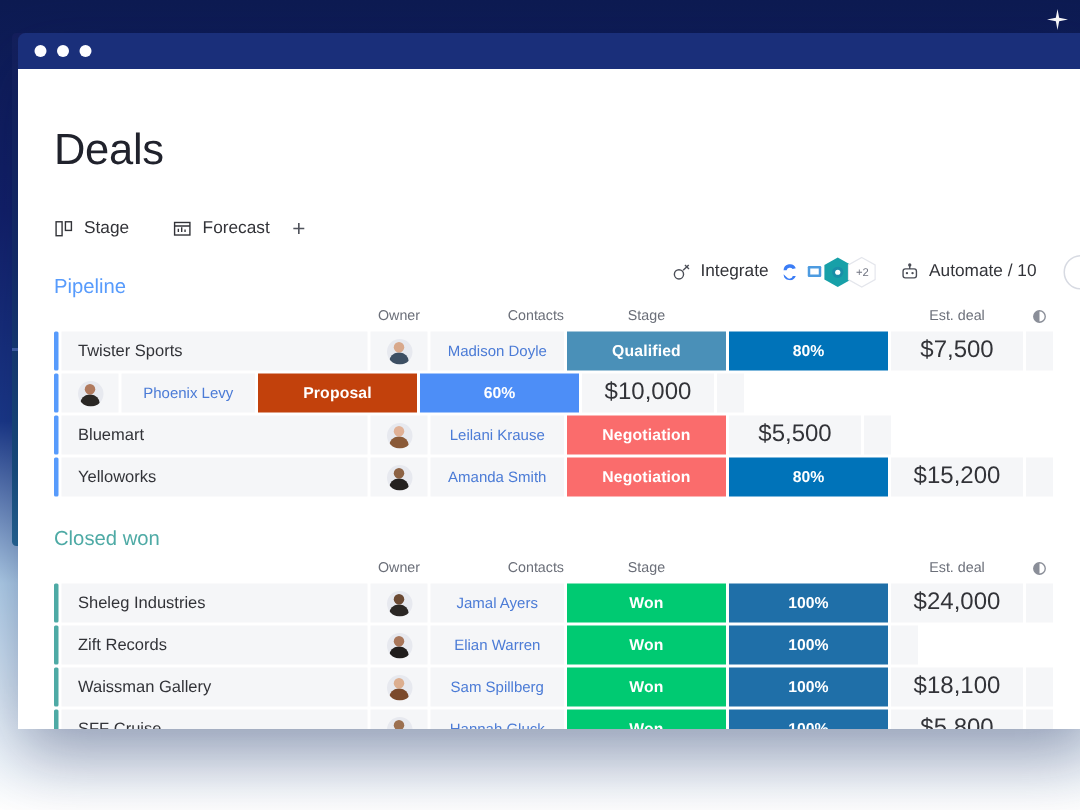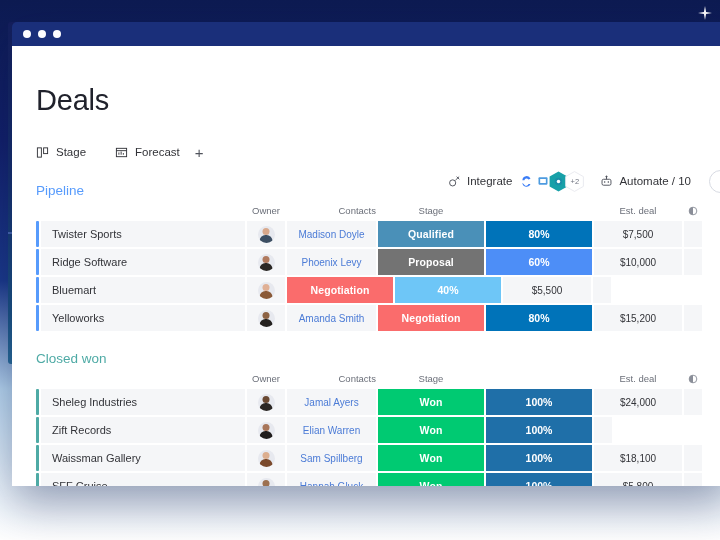--- a/index.html
+++ b/index.html
@@ -143,21 +143,21 @@
 
   .cell {
     background: #f5f6f8;
     display: flex; align-items: center; justify-content: center;
     font-size: 11px; color: #323338;
     margin-left: 2px;
   }
   .cell.name { justify-content: flex-start; padding-left: 11px; width: 204px; }
   .cell.owner { width: 38px; }
   .cell.contact { width: 89px; color: #4b7bd6; font-size: 10px; }
-  .cell.est { width: 88px; font-size: 10px; }
+  .cell.est { width: 88px; font-size: 16px; }
   .cell.extra { width: 18px; }
 
   .status {
     width: 106px; margin-left: 2px;
     display: flex; align-items: center; justify-content: center;
     color: #fff; font-size: 10.5px; font-weight: 600;
     letter-spacing: .1px;
   }
   .prob {
     width: 106px; margin-left: 2px;
@@ -348,44 +348,43 @@
                 </div>
               </div>
               <div class="cell contact">Madison Doyle</div>
               <div class="status" style="background: rgb(74, 144, 184);">Qualified</div>
               <div class="prob" style="background: rgb(0, 115, 185);">80%</div>
               <div class="cell est">$7,500</div>
               <div class="cell extra"></div>
             </div>
             <div class="row">
               <div class="accent blue"></div>
-              <div class="cell name">Ridge Software</div>
               <div class="cell owner">
                 <div class="avatar">
                   <div class="body" style="background: rgb(42, 39, 36);"></div>
                   <div class="head" style="background: rgb(176, 122, 94);"></div>
                 </div>
               </div>
               <div class="cell contact">Phoenix Levy</div>
-              <div class="status" style="background: #737373;">Proposal</div>
+              <div class="status" style="background: #c2410c;">Proposal</div>
               <div class="prob" style="background: rgb(77, 142, 247);">60%</div>
               <div class="cell est">$10,000</div>
               <div class="cell extra"></div>
             </div>
             <div class="row">
               <div class="accent blue"></div>
               <div class="cell name">Bluemart</div>
               <div class="cell owner">
                 <div class="avatar">
                   <div class="body" style="background: rgb(138, 90, 56);"></div>
                   <div class="head" style="background: rgb(224, 176, 149);"></div>
                 </div>
               </div>
+              <div class="cell contact">Leilani Krause</div>
               <div class="status" style="background: rgb(250, 108, 108);">Negotiation</div>
-              <div class="prob" style="background: rgb(110, 198, 247);">40%</div>
               <div class="cell est">$5,500</div>
               <div class="cell extra"></div>
             </div>
             <div class="row">
               <div class="accent blue"></div>
               <div class="cell name">Yelloworks</div>
               <div class="cell owner">
                 <div class="avatar">
                   <div class="body" style="background: rgb(36, 33, 31);"></div>
                   <div class="head" style="background: rgb(140, 98, 68);"></div>

